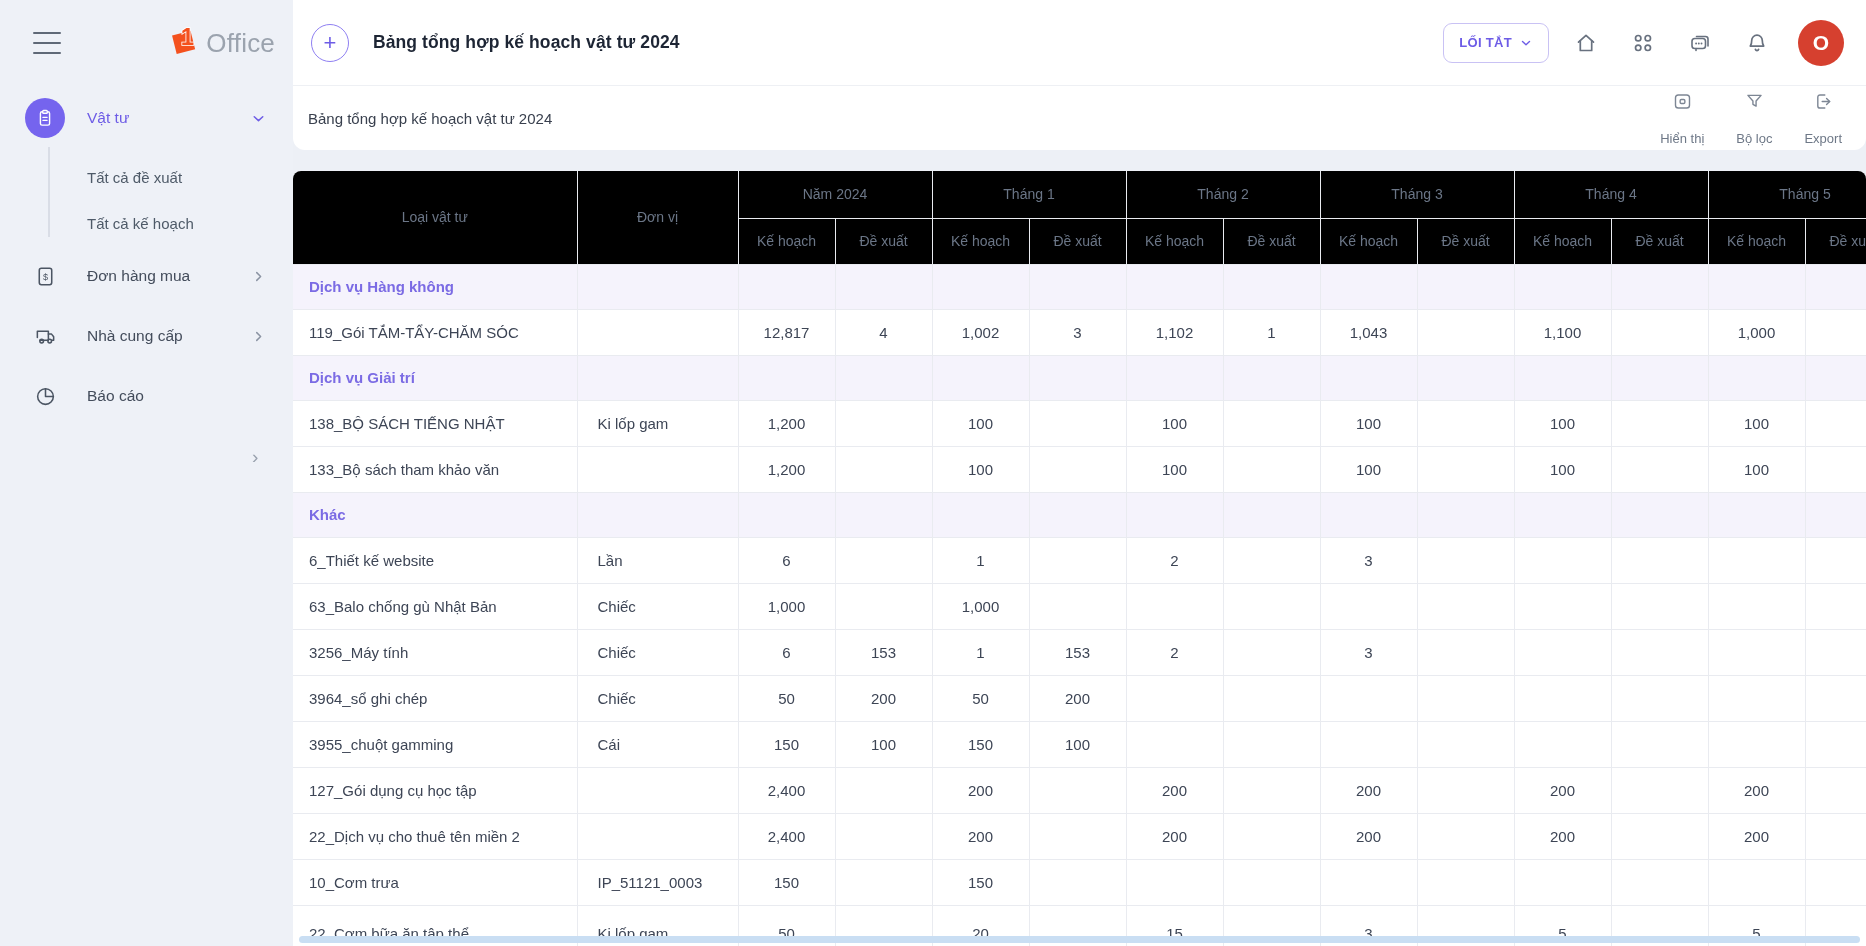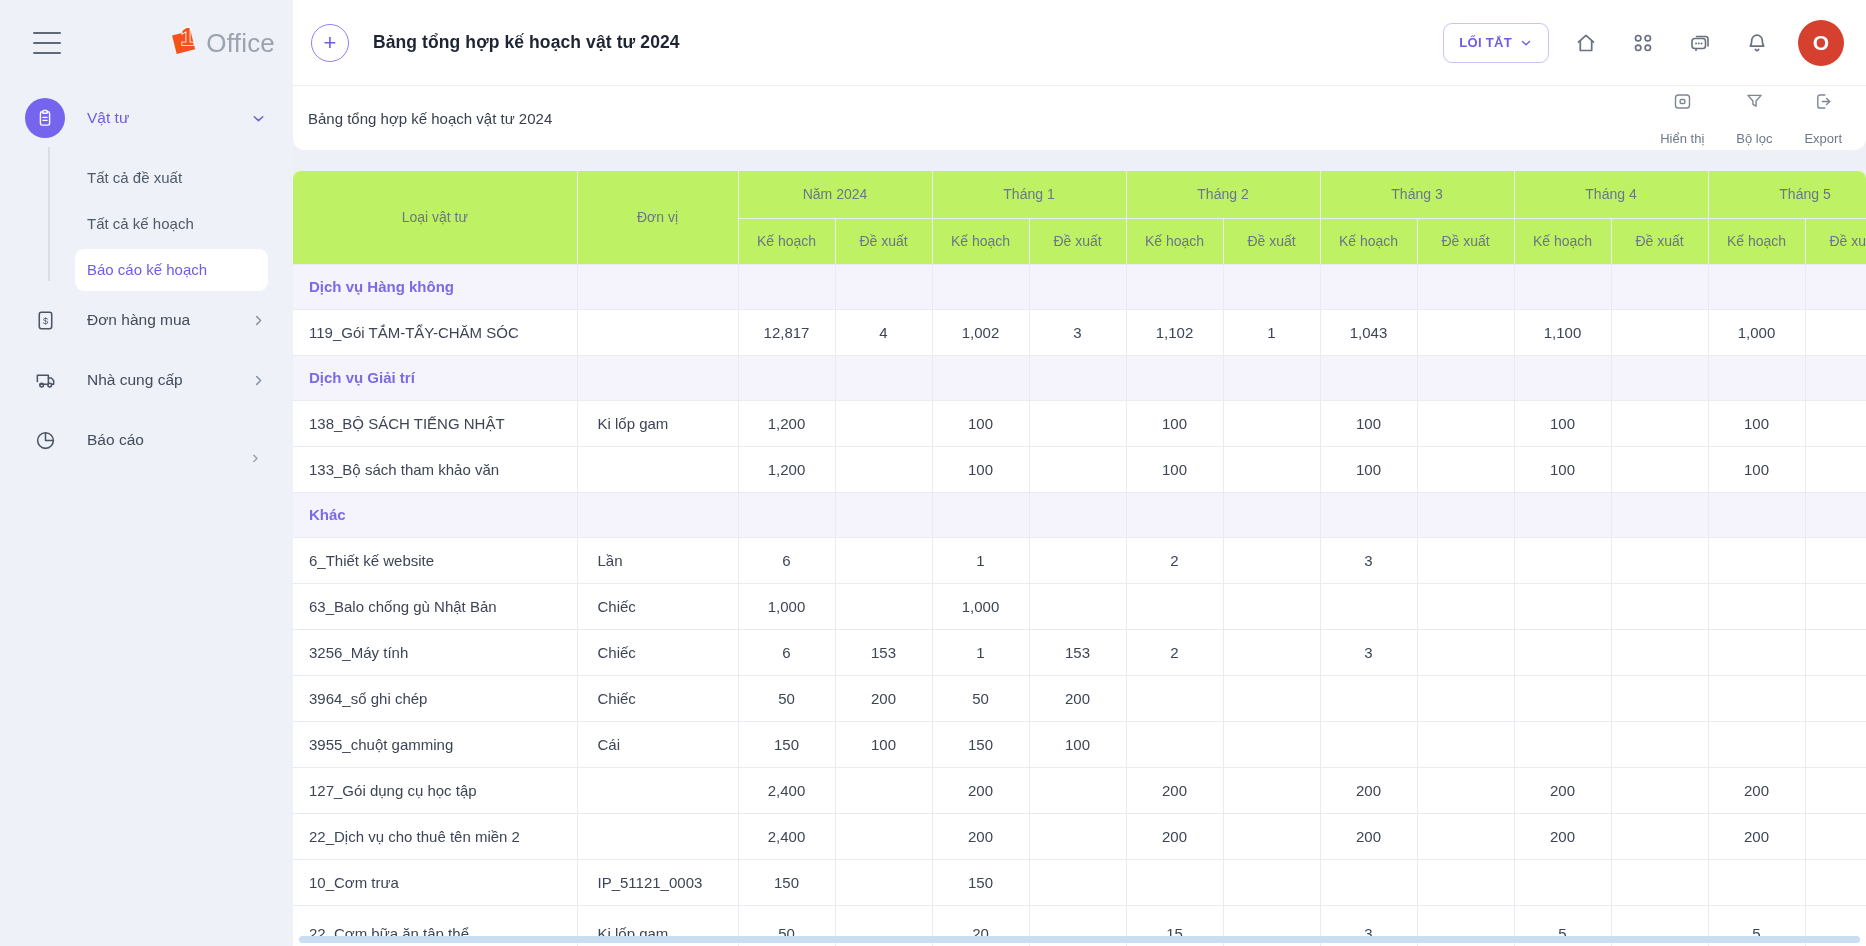--- a/index.html
+++ b/index.html
@@ -49,21 +49,21 @@
   .toolbar-actions { display:flex; gap:32px; }
   .tb-action { display:flex; flex-direction:column; align-items:center; gap:16px; color:#7d8694; cursor:pointer; background:none; border:none; font-family:inherit; }
   .tb-action svg { width:21px; height:21px; }
   .tb-action .tb-label { font-size:13px; color:#6e7887; }
 
   
   .table-card { flex:1; background:#fff; margin-top:21px; border-radius:8px 8px 0 0; position:relative; overflow:hidden; }
   .table-viewport { width:100%; height:100%; overflow:hidden; }
   table { border-collapse:collapse; table-layout:fixed; width:1609px; }
   th,td { border-right:1px solid #e9ebf0; border-bottom:1px solid #e9ebf0; overflow:hidden; white-space:nowrap; }
-  thead th { background:#bef264; font-weight:400; color:#6b7687; font-size:14px; text-align:center; }
+  thead th { background:#000000; font-weight:400; color:#6b7687; font-size:14px; text-align:center; }
   thead tr.group-row th { height:47px; }
   thead tr.sub-row th { height:46px; }
   tbody td { font-size:15px; color:#3d4555; text-align:center; }
   td.cell-name { text-align:left; padding-left:16px; }
   td.cell-unit { text-align:left; padding-left:20px; }
   tr.item-row { height:46px; }
   tr.category-row { height:45px; }
   tr.category-row td { background:#f5f3fc; }
   tr.category-row td.cell-name { color:#7b6be4; font-weight:600; }
   tr.partial-row { height:56px; }
@@ -104,21 +104,20 @@
           <span class="chev">
             <svg viewBox="0 0 24 24" fill="none" stroke="currentColor" stroke-width="2.1" stroke-linecap="round" stroke-linejoin="round">
               <path d="M6 9.5 12 15l6-5.5"></path>
             </svg>
           </span>
         </div>
         <div class="sub-list">
           <span class="sub-line"></span>
           <div class="sub-item">Tất cả đề xuất</div>
           <div class="sub-item">Tất cả kế hoạch</div>
-          <div class="sub-item active">Báo cáo kế hoạch</div>
         </div>
         <div class="side-item">
           <span class="icon-wrap">
             <svg viewBox="0 0 24 24" fill="none" stroke="currentColor" stroke-width="1.6" stroke-linecap="round" stroke-linejoin="round">
               <rect x="5.5" y="3.5" width="13" height="17" rx="2.2"></rect>
               <text x="12" y="15.2" text-anchor="middle" font-size="9.5" fill="currentColor" stroke="none">$</text>
             </svg>
           </span>
           <span class="side-label">Đơn hàng mua</span>
           <span class="chev">

